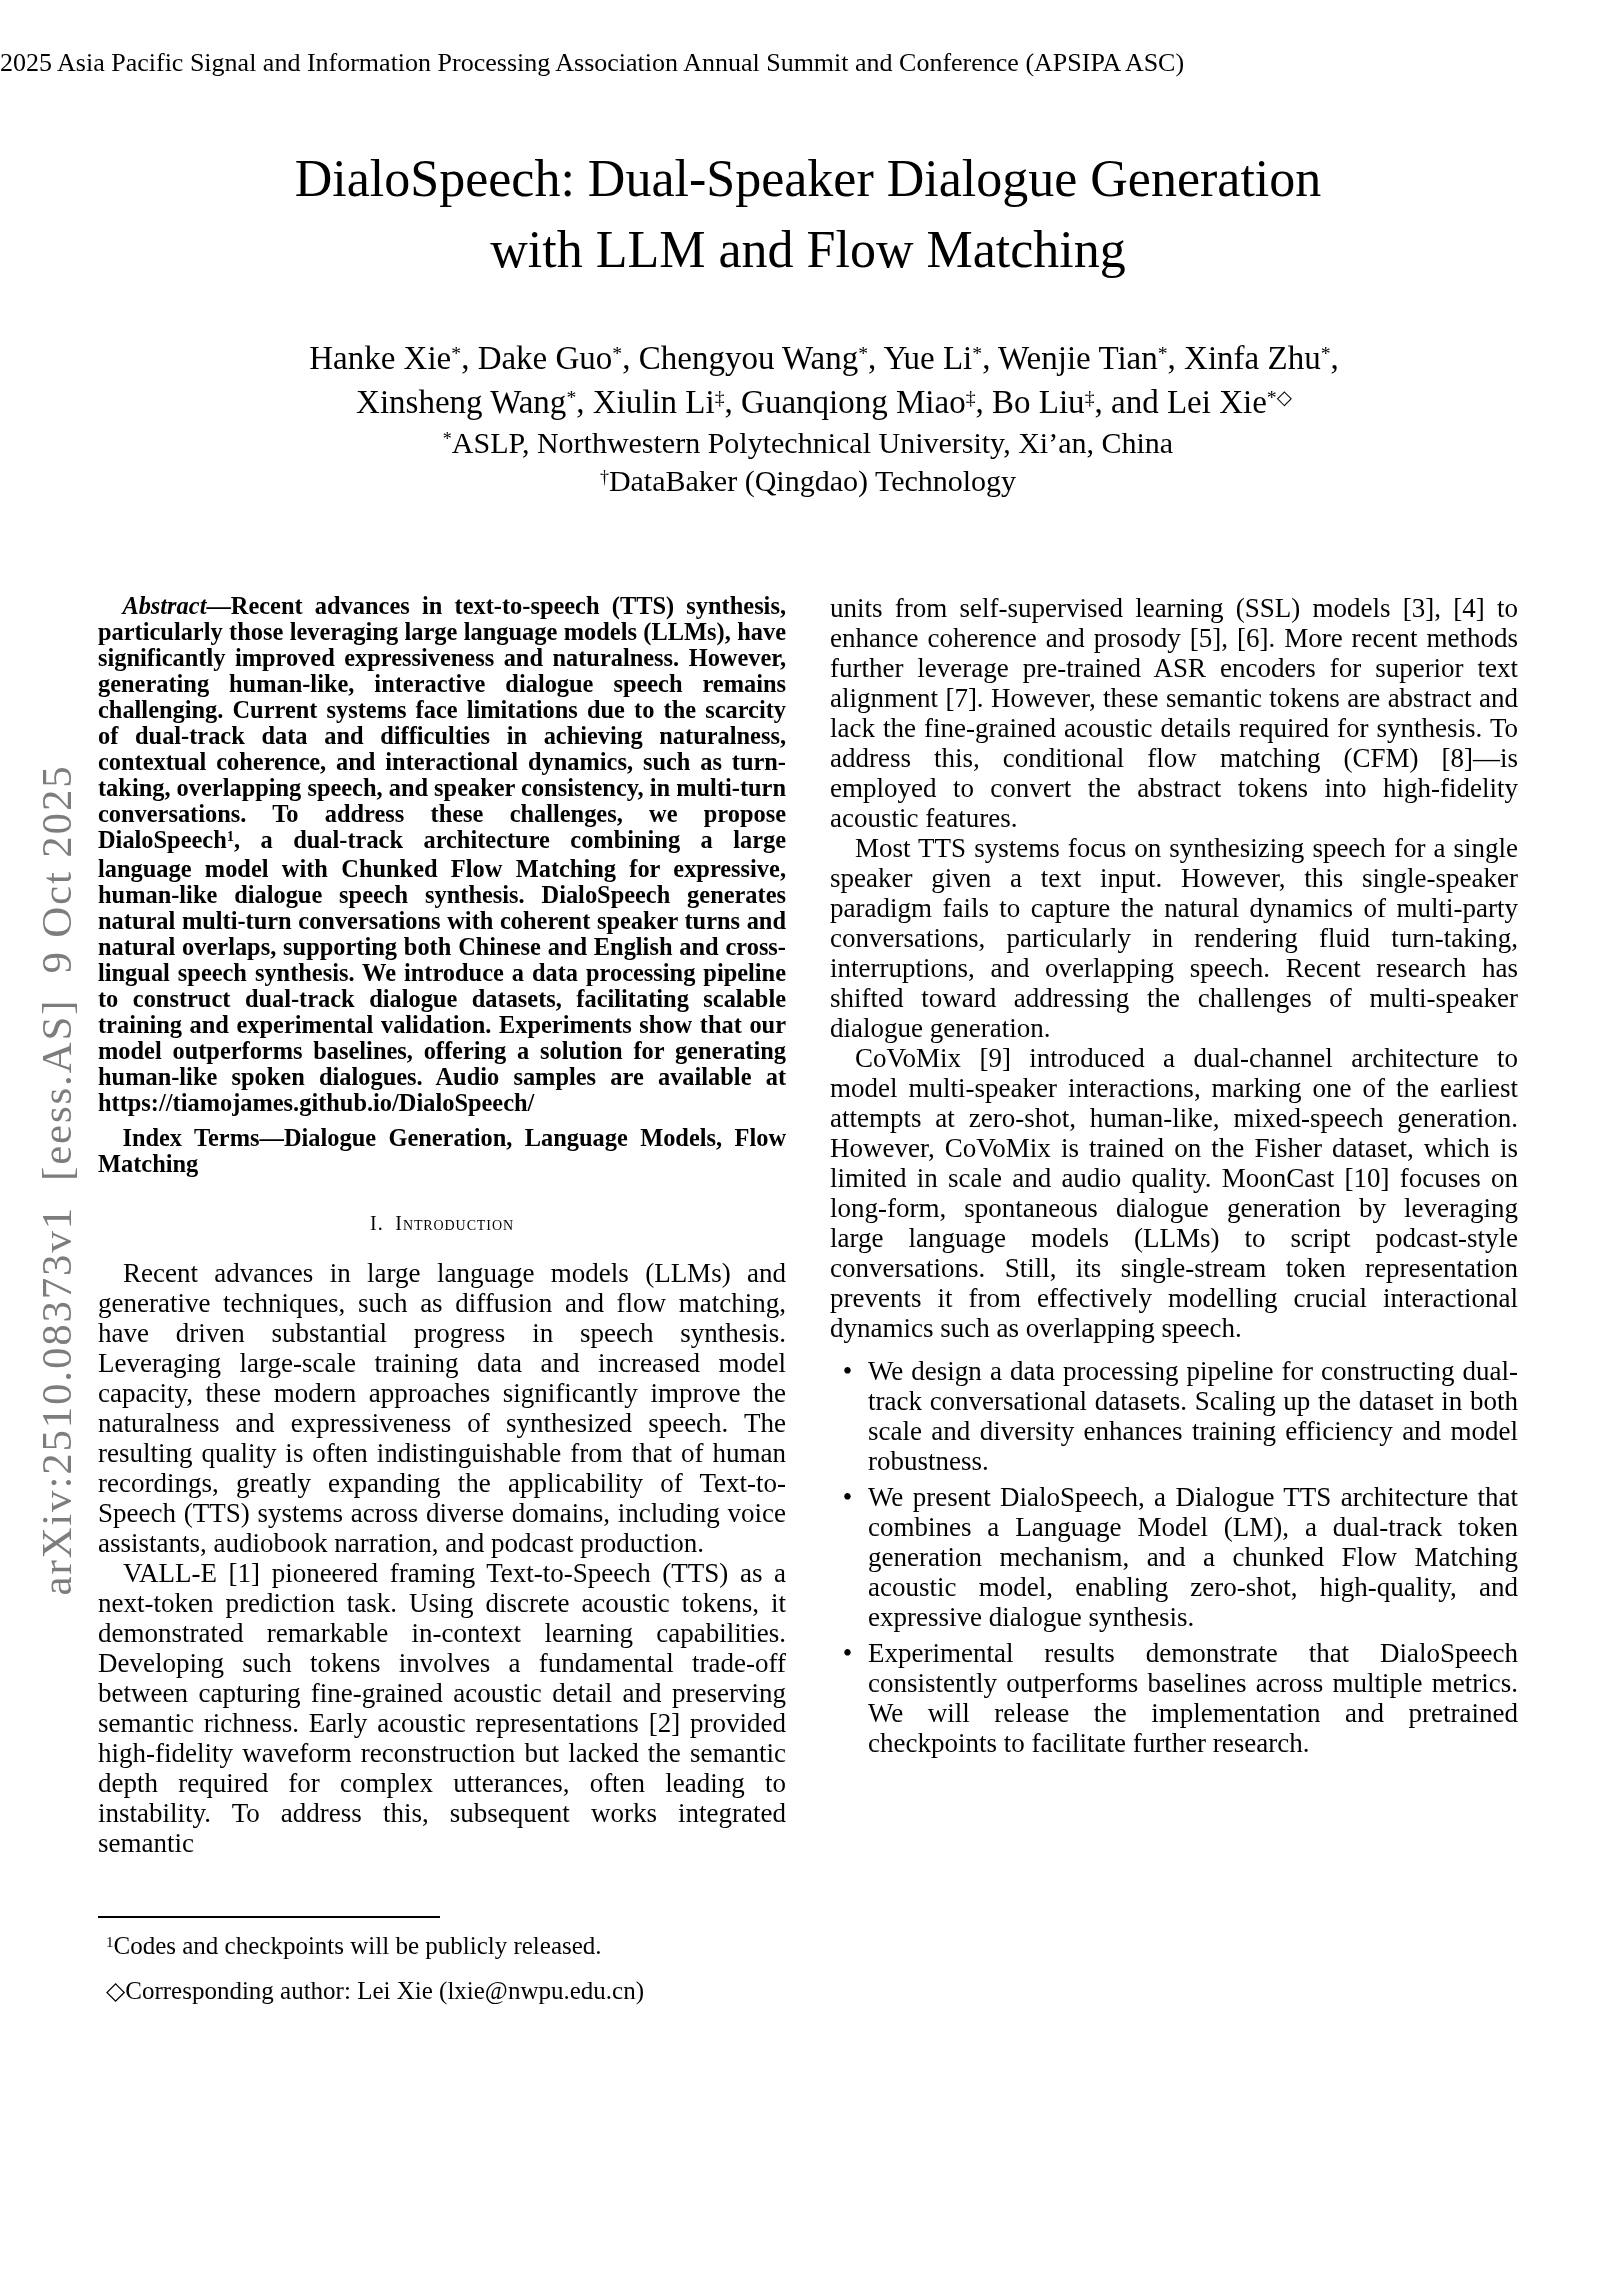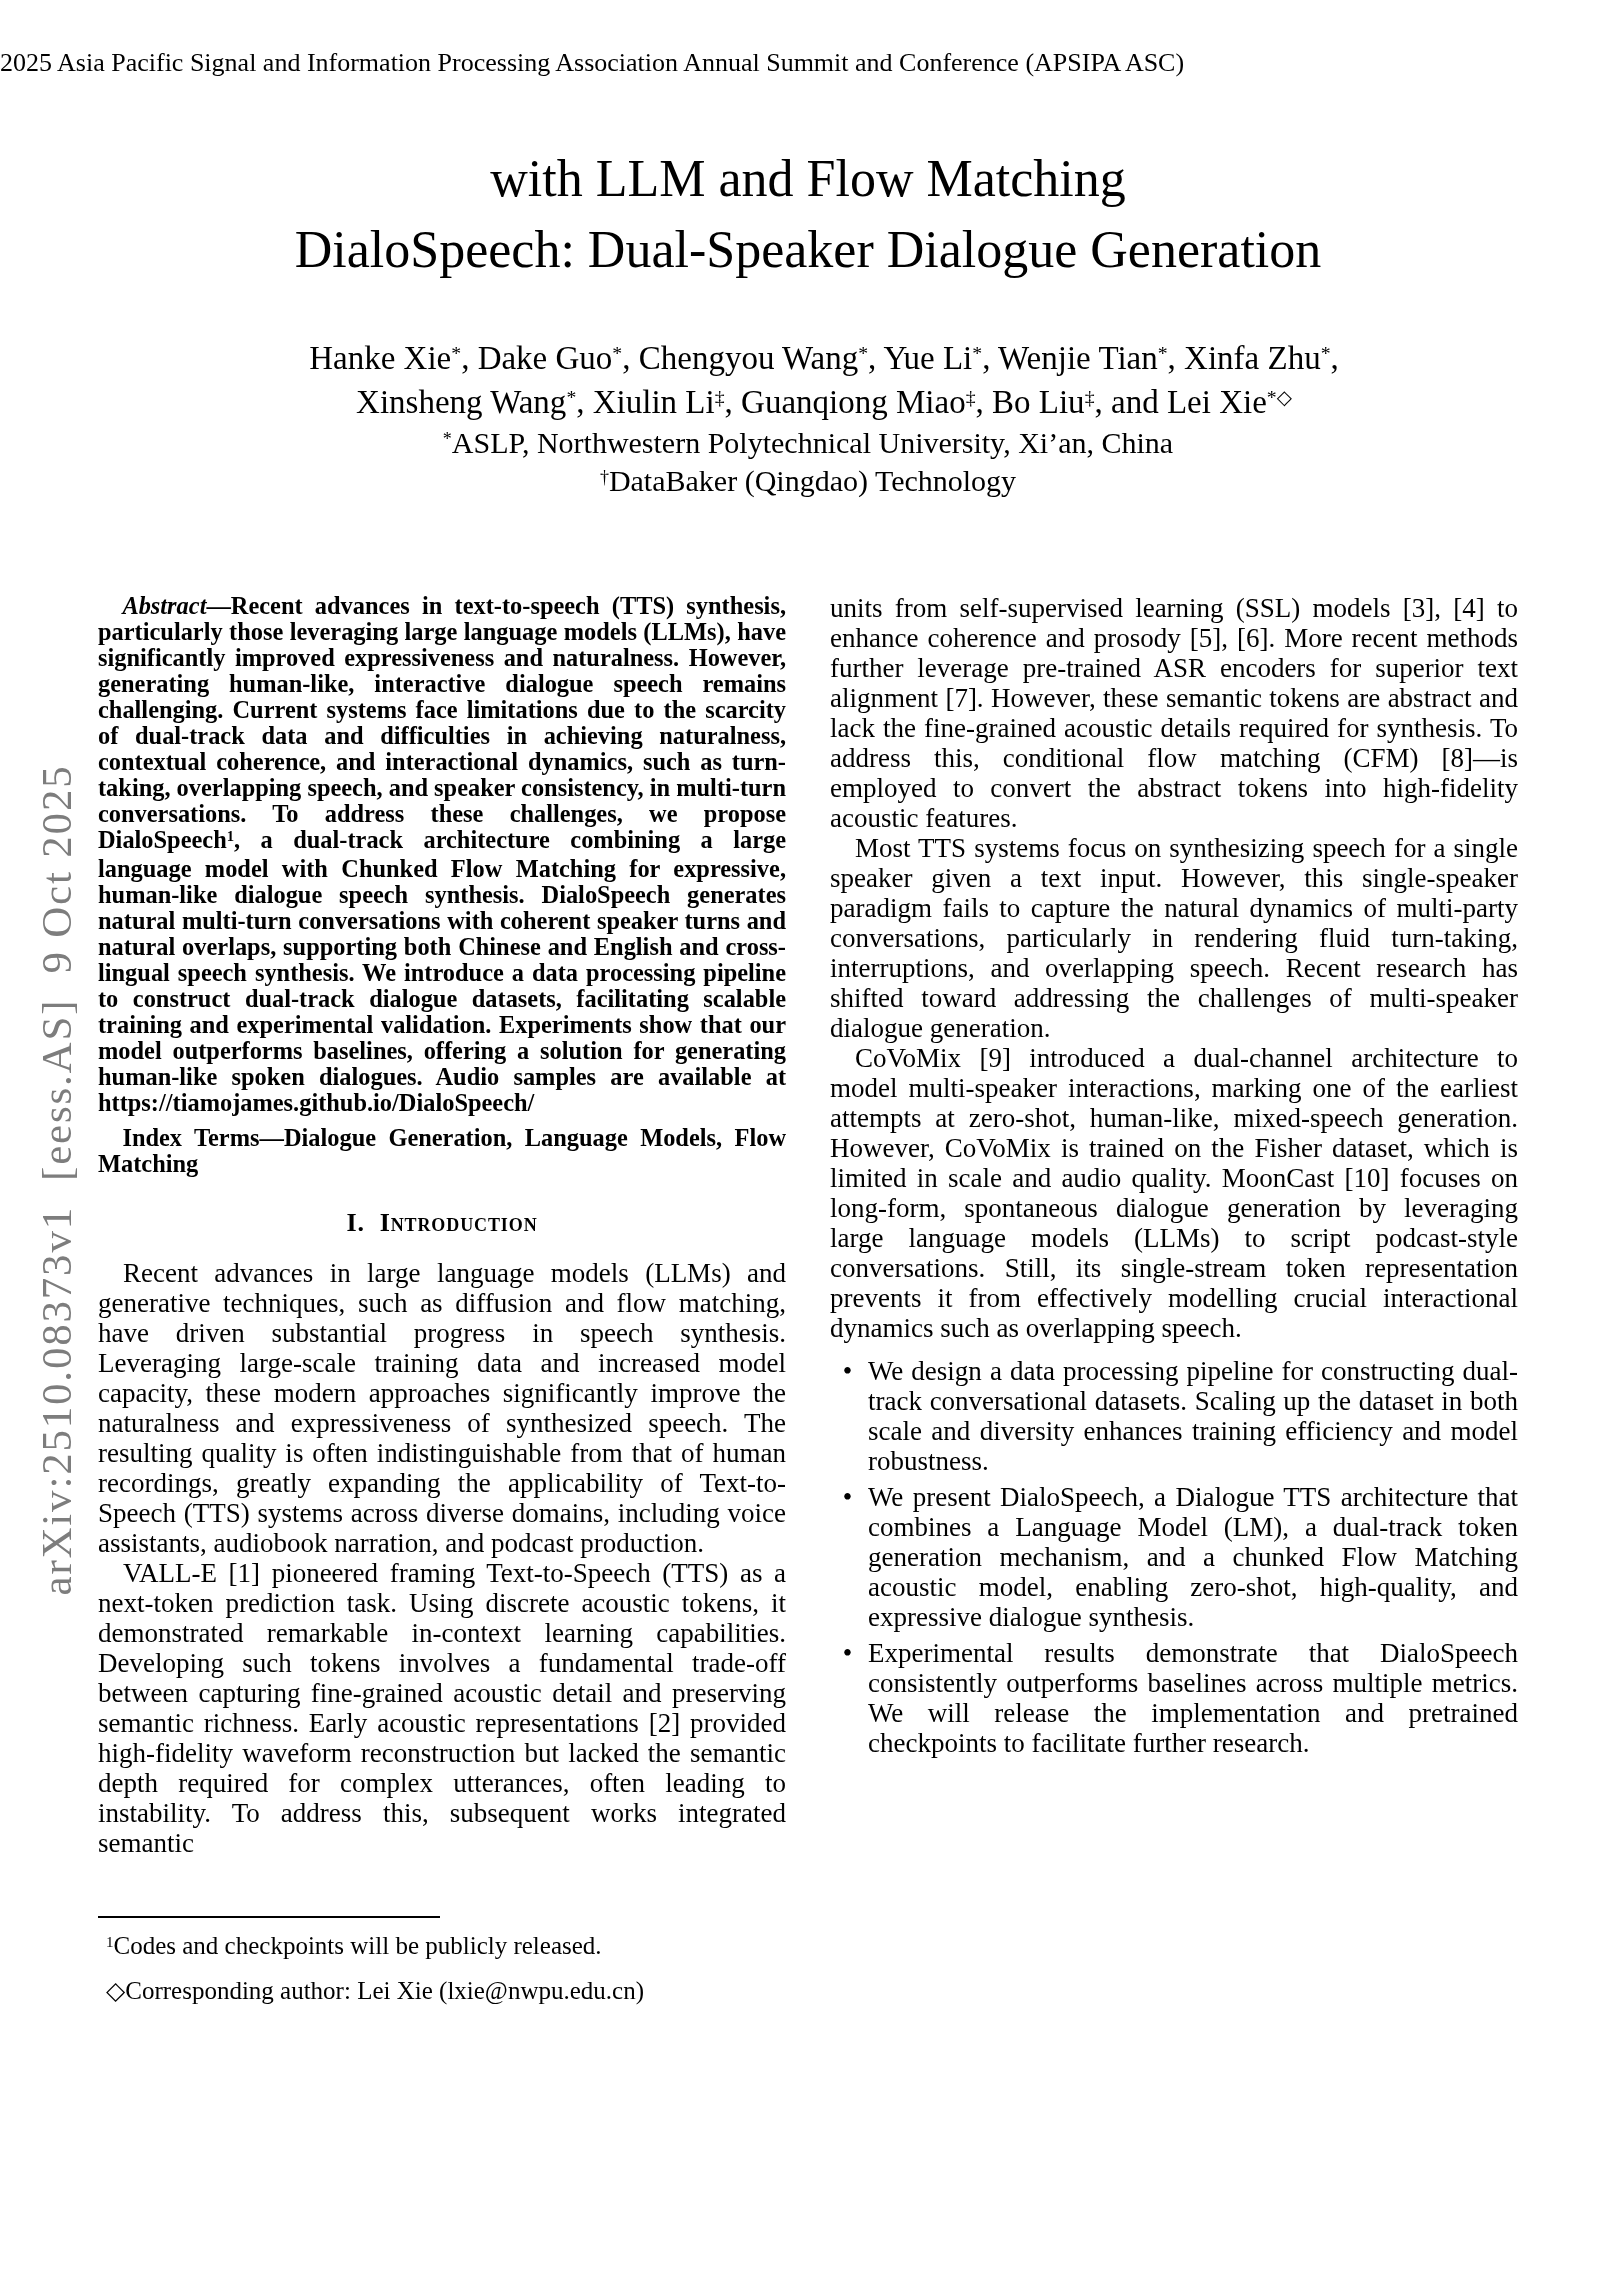--- a/index.html
+++ b/index.html
@@ -44,22 +44,22 @@
     text-indent:24.4px; margin:0;
   }
   .abstract-label { font-style:italic; }
   .index-terms {
     font-weight:bold; font-size:24.4px; line-height:26px;
     text-indent:24.4px; margin:9px 0 0 0;
   }
   .index-terms-label { }
   .section-heading {
     text-align:center; font-variant:small-caps;
-    font-size:26px; letter-spacing:0.9px;
-    margin:31px 0 20px 0; font-weight:bold;
+    font-size:20px; letter-spacing:0.9px;
+    margin:31px 0 20px 0; font-weight:normal;
   }
   .body-para { margin:0; }
   .indent { text-indent:25px; }
   .bold { font-weight:bold; }
   .bullet-list { margin-top:12.7px; }
   .bullet-item { display:flex; margin-top:6.3px; }
   .bullet-dot {
     flex:none; width:38px; padding-left:12.7px;
     box-sizing:border-box; text-align:left;
   }
@@ -84,22 +84,22 @@
 </head>
 <body>
 
 <div class="page">
 
   <div class="arxiv-stamp">arXiv:2510.08373v1&nbsp; [eess.AS]&nbsp; 9 Oct 2025</div>
 
   <div class="conf-header">2025 Asia Pacific Signal and Information Processing Association Annual Summit and Conference (APSIPA ASC)</div>
 
   <div class="paper-title">
+    <div>DialoSpeech: Dual-Speaker Dialogue Generation</div>
     <div>with LLM and Flow Matching</div>
-    <div>DialoSpeech: Dual-Speaker Dialogue Generation</div>
   </div>
 
   <div class="authors-block">
     <div class="author-line">
       <span><span>Hanke Xie</span><span class="sup">*</span><span>, </span></span><span><span>Dake Guo</span><span class="sup">*</span><span>, </span></span><span><span>Chengyou Wang</span><span class="sup">*</span><span>, </span></span><span><span>Yue Li</span><span class="sup">*</span><span>, </span></span><span><span>Wenjie Tian</span><span class="sup">*</span><span>, </span></span><span><span>Xinfa Zhu</span><span class="sup">*</span><span>,</span></span>
     </div>
     <div class="author-line">
       <span><span>Xinsheng Wang</span><span class="sup">*</span><span>, </span></span><span><span>Xiulin Li</span><span class="sup">‡</span><span>, </span></span><span><span>Guanqiong Miao</span><span class="sup">‡</span><span>, </span></span><span><span>Bo Liu</span><span class="sup">‡</span><span>, </span></span><span><span>and </span><span>Lei Xie</span><span class="sup">*◇</span></span>
     </div>
     <div class="affil-line"><span class="sup">*</span><span>ASLP, Northwestern Polytechnical University, Xi’an, China</span></div>

